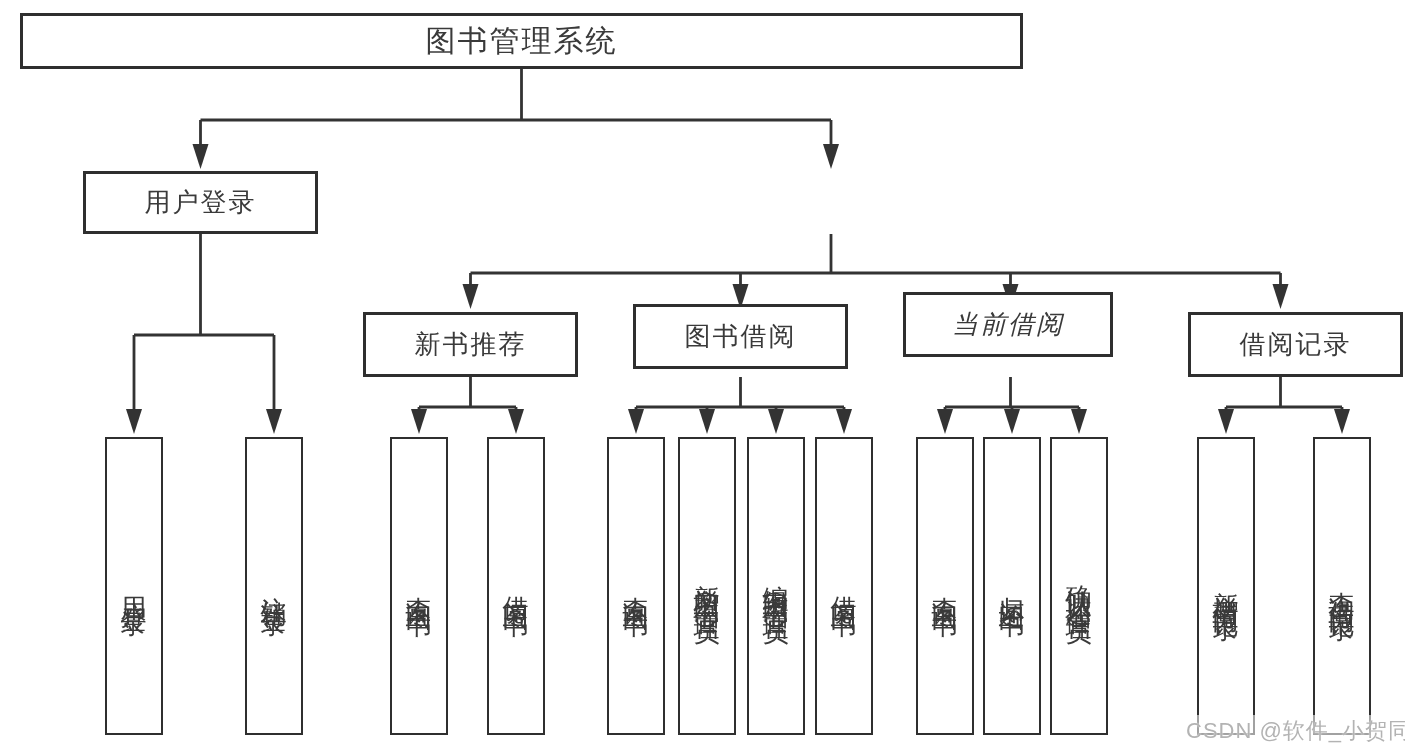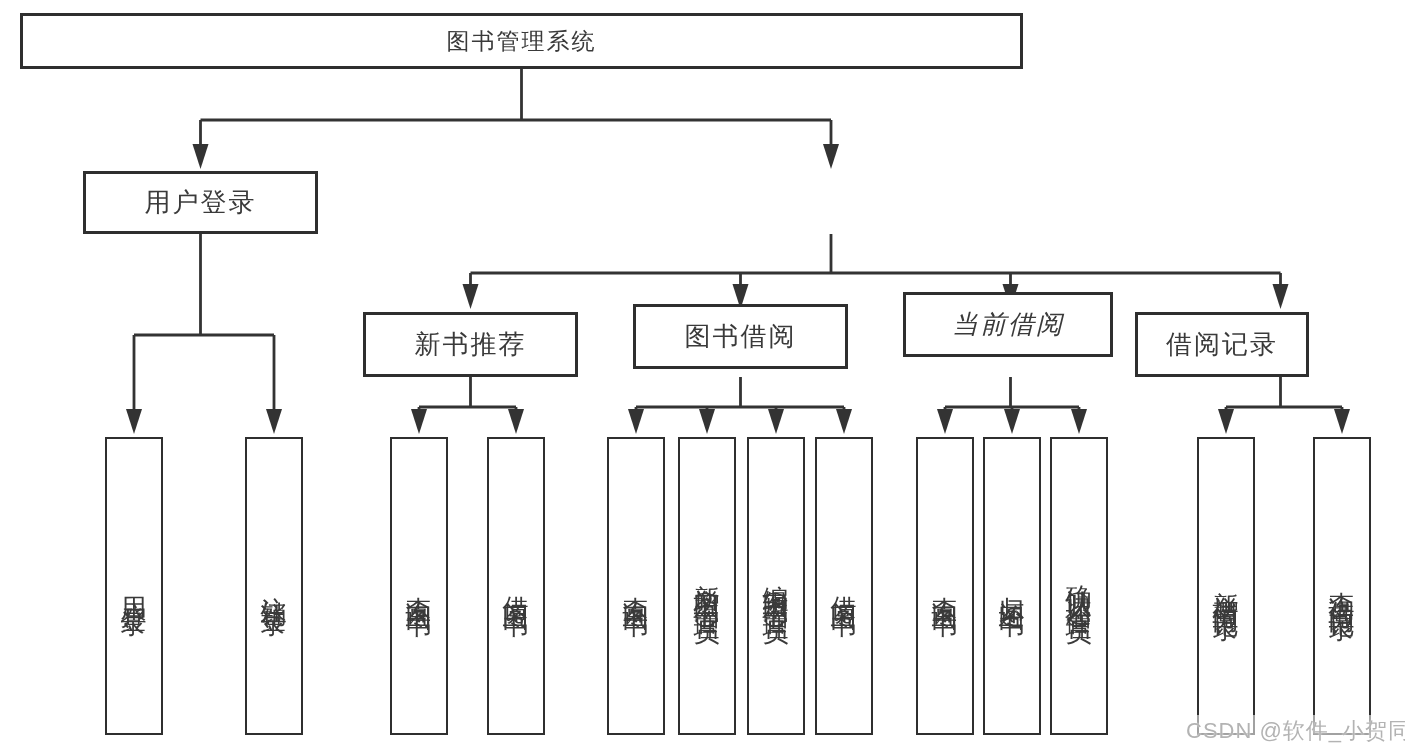--- a/index.html
+++ b/index.html
@@ -25,29 +25,29 @@
     text-align:center;
     letter-spacing:2px;
   }
   .node.vert{
     writing-mode:vertical-rl;
     letter-spacing:5px;
     line-height:1;
     font-size:26px;
   }
   
-  #n-root{left:20px;top:13px;width:1003px;height:56px;font-size:23px;}
+  #n-root{left:20px;top:13px;width:1003px;height:56px;font-size:30px;}
   
   #n-user-login{left:83px;top:171px;width:235px;height:63px;}
   #n-book-mgmt{left:712px;top:171px;width:238px;height:63px;}
   
   #n-new-book-rec{left:363px;top:312px;width:215px;height:65px;}
   #n-book-borrow{left:633px;top:304px;width:215px;height:65px;}
   #n-current-borrow{left:903px;top:292px;width:210px;height:65px;font-style:italic;}
-  #n-borrow-records{left:1135px;top:312px;width:174px;height:65px;}
+  #n-borrow-records{left:1188px;top:312px;width:215px;height:65px;}
   
   .leaf{top:437px;width:58px;height:298px;border-width:2.5px;}
   #n-login{left:105px;}
   #n-logout{left:245px;}
   #n-nb-query{left:390px;}
   #n-nb-borrow{left:487px;}
   #n-bb-query{left:607px;}
   #n-bb-add{left:678px;}
   #n-bb-edit{left:747px;}
   #n-bb-borrow{left:815px;}

